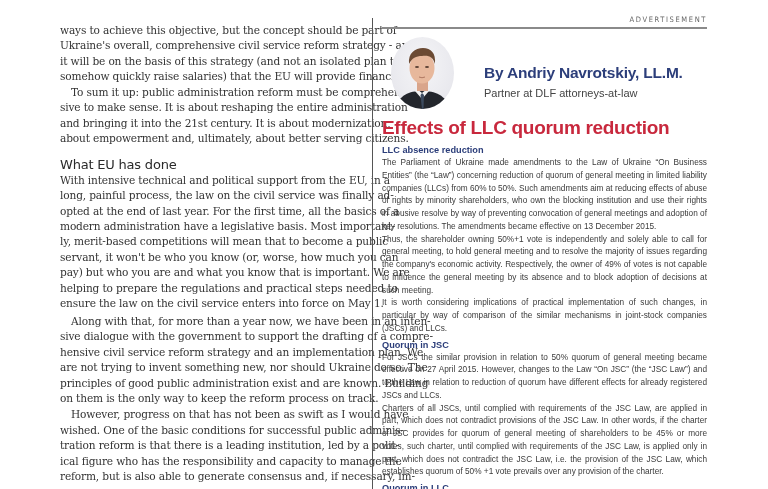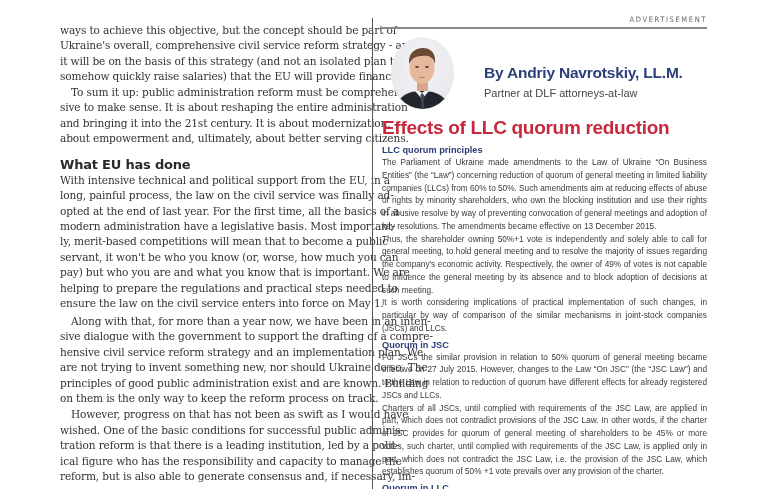--- a/index.html
+++ b/index.html
@@ -8,21 +8,21 @@
     position: relative; color: #2a2a2a;
   }
   .left-col {
     position: absolute; left: 60px; top: 23px; width: 300px;
     font-family: "DejaVu Serif", serif; font-size: 10.6px; line-height: 15.45px;
     color: #333; letter-spacing: -0.15px;
   }
   .left-col p { margin: 0; text-align: left; }
   .left-col .line { display: block; white-space: nowrap; }
   .left-col h2 {
-    font-family: "DejaVu Sans", sans-serif; font-weight: bold; font-size: 13px;
+    font-family: "DejaVu Sans", sans-serif; font-weight: normal; font-size: 13px;
     margin: 9px 0 0 0; line-height: 17px; color: #2a2a2a; letter-spacing: -0.2px;
   }
   .divider-v {
     position: absolute; left: 372px; top: 18px; width: 1px; height: 471px; background: #555;
   }
   .ad-label {
     position: absolute; right: 61px; top: 15px;
     font-family: "DejaVu Sans Condensed", "DejaVu Sans", sans-serif; font-size: 7.5px;
     letter-spacing: 1.6px; color: #666;
   }
@@ -121,41 +121,41 @@
     <ellipse cx="36" cy="30" rx="2" ry="1" fill="#5a3f33"></ellipse>
     <path d="M28 40 Q31 41.5 34 40" stroke="#a8705a" stroke-width="0.9" fill="none"></path>
   </svg>
 </div>
 <div class="author">By Andriy Navrotskiy, LL.M.</div>
 <div class="author-role">Partner at DLF attorneys-at-law</div>
 
 <div class="ad-title">Effects of LLC quorum reduction</div>
 
 <div class="ad-body">
-  <h3>LLC quorum principles</h3>
+  <h3>LLC absence reduction</h3>
   <div>
     <span class="line">The Parliament of Ukraine made amendments to the Law of Ukraine “On Business</span>
     <span class="line">Entities” (the “Law”) concerning reduction of quorum of general meeting in limited liability</span>
     <span class="line">companies (LLCs) from 60% to 50%. Such amendments aim at reducing effects of abuse</span>
     <span class="line">of rights by minority shareholders, who own the blocking institution and use their rights</span>
     <span class="line">in abusive resolve by way of preventing convocation of general meetings and adoption of</span>
     <span class="line last">key resolutions. The amendments became effective on 13 December 2015.</span>
     <span class="line">Thus, the shareholder owning 50%+1 vote is independently and solely able to call for</span>
     <span class="line">general meeting, to hold general meeting and to resolve the majority of issues regarding</span>
     <span class="line">the company's economic activity. Respectively, the owner of 49% of votes is not capable</span>
     <span class="line">to influence the general meeting by its absence and to block adoption of decisions at</span>
     <span class="line last">such meeting.</span>
     <span class="line">It is worth considering implications of practical implementation of such changes, in</span>
     <span class="line">particular by way of comparison of the similar mechanisms in joint-stock companies</span>
     <span class="line last">(JSCs) and LLCs.</span>
   </div>
   <h3 class="spaced">Quorum in JSC</h3>
   <div>
     <span class="line">For JSCs the similar provision in relation to 50% quorum of general meeting became</span>
-    <span class="line">effective on 27 July 2015. However, changes to the Law “On JSC” (the “JSC Law”) and</span>
+    <span class="line">effective on 27 April 2015. However, changes to the Law “On JSC” (the “JSC Law”) and</span>
     <span class="line">to the Law in relation to reduction of quorum have different effects for already registered</span>
     <span class="line last">JSCs and LLCs.</span>
     <span class="line">Charters of all JSCs, until complied with requirements of the JSC Law, are applied in</span>
     <span class="line">part, which does not contradict provisions of the JSC Law. In other words, if the charter</span>
     <span class="line">of JSC provides for quorum of general meeting of shareholders to be 45% or more</span>
     <span class="line">votes, such charter, until complied with requirements of the JSC Law, is applied only in</span>
     <span class="line">part, which does not contradict the JSC Law, i.e. the provision of the JSC Law, which</span>
     <span class="line last">establishes quorum of 50% +1 vote prevails over any provision of the charter.</span>
   </div>
   <h3 class="spaced">Quorum in LLC</h3>

